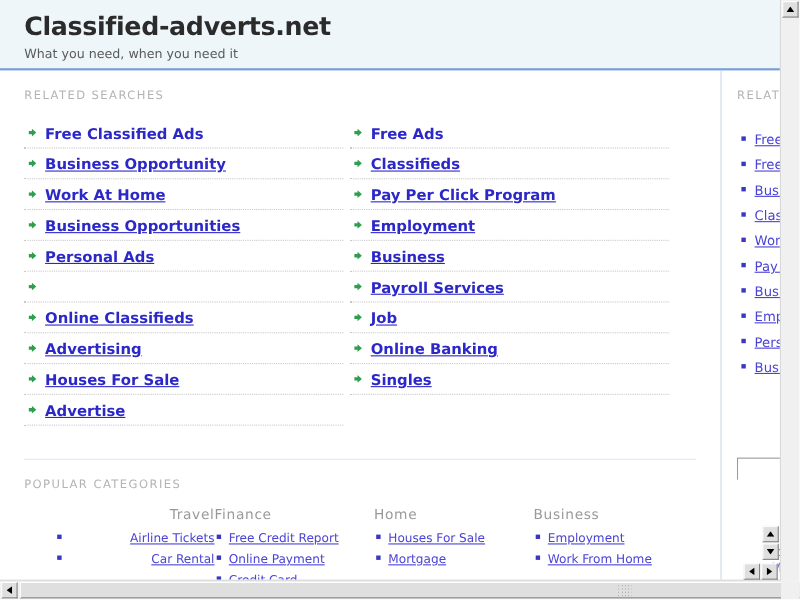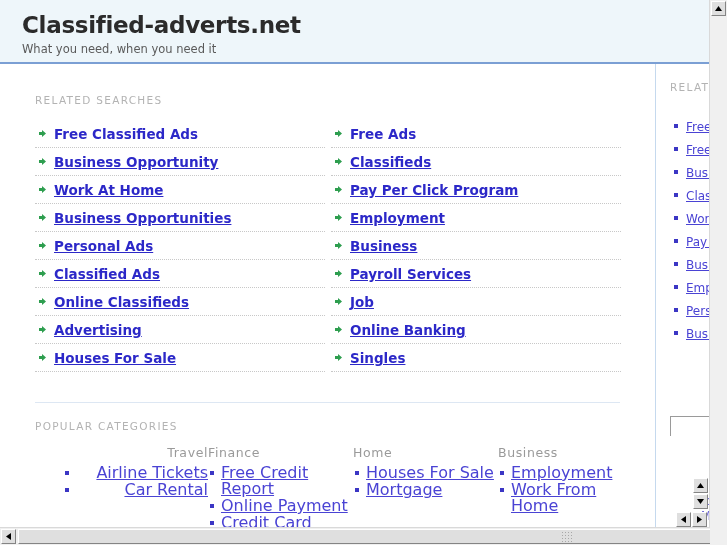--- a/index.html
+++ b/index.html
@@ -57,21 +57,21 @@
 
   
   #body-wrap {
     display: flex;
     align-items: stretch;
   }
   #main-col {
     width: 655px;
     flex: 0 0 655px;
     box-sizing: border-box;
-    padding: 13px;
+    padding: 0;
   }
   #side-col {
     flex: 1 1 auto;
     border-left: 1px solid #c5d9ee;
     box-sizing: border-box;
     position: relative;
     min-height: 460px;
   }
 
   .section-label {
@@ -169,21 +169,21 @@
   .sq-bullet {
     position: absolute;
     left: 2px;
     top: 6px;
     width: 4px;
     height: 4px;
     background: #3b36c4;
   }
   ul.cat-list li a {
     color: #4a43d4;
-    font-size: 16px;
+    font-size: 11px;
     text-decoration: underline;
   }
 
   
   #side-inner {
     padding-top: 0;
     position: relative;
     width: 240px;
   }
   ul.side-list {
@@ -363,36 +363,41 @@
                   </span><a href="#">Business Opportunities</a></li>
                 <li><span class="arrow-bullet">
                     <svg width="7" height="7" viewBox="0 0 7 7">
                       <polygon points="0,2 3,2 3,0 7,3.5 3,7 3,5 0,5" fill="#2e9e4f"></polygon>
                     </svg>
                   </span><a href="#">Personal Ads</a></li>
                 <li><span class="arrow-bullet">
                     <svg width="7" height="7" viewBox="0 0 7 7">
                       <polygon points="0,2 3,2 3,0 7,3.5 3,7 3,5 0,5" fill="#2e9e4f"></polygon>
                     </svg>
-                  </span><a href="#">Classified Ads</a></li>
+                  </span></li>
                 <li><span class="arrow-bullet">
                     <svg width="7" height="7" viewBox="0 0 7 7">
                       <polygon points="0,2 3,2 3,0 7,3.5 3,7 3,5 0,5" fill="#2e9e4f"></polygon>
                     </svg>
                   </span><a href="#">Online Classifieds</a></li>
                 <li><span class="arrow-bullet">
                     <svg width="7" height="7" viewBox="0 0 7 7">
                       <polygon points="0,2 3,2 3,0 7,3.5 3,7 3,5 0,5" fill="#2e9e4f"></polygon>
                     </svg>
                   </span><a href="#">Advertising</a></li>
                 <li><span class="arrow-bullet">
                     <svg width="7" height="7" viewBox="0 0 7 7">
                       <polygon points="0,2 3,2 3,0 7,3.5 3,7 3,5 0,5" fill="#2e9e4f"></polygon>
                     </svg>
                   </span><a href="#">Houses For Sale</a></li>
+                <li><span class="arrow-bullet">
+                    <svg width="7" height="7" viewBox="0 0 7 7">
+                      <polygon points="0,2 3,2 3,0 7,3.5 3,7 3,5 0,5" fill="#2e9e4f"></polygon>
+                    </svg>
+                  </span><a href="#">Advertise</a></li>
               </ul>
           </div>
           <div class="rs-col right">
             <ul class="rs-list" id="rs-right">
                 <li><span class="arrow-bullet">
                     <svg width="7" height="7" viewBox="0 0 7 7">
                       <polygon points="0,2 3,2 3,0 7,3.5 3,7 3,5 0,5" fill="#2e9e4f"></polygon>
                     </svg>
                   </span><a href="#">Free Ads</a></li>
                 <li><span class="arrow-bullet">

